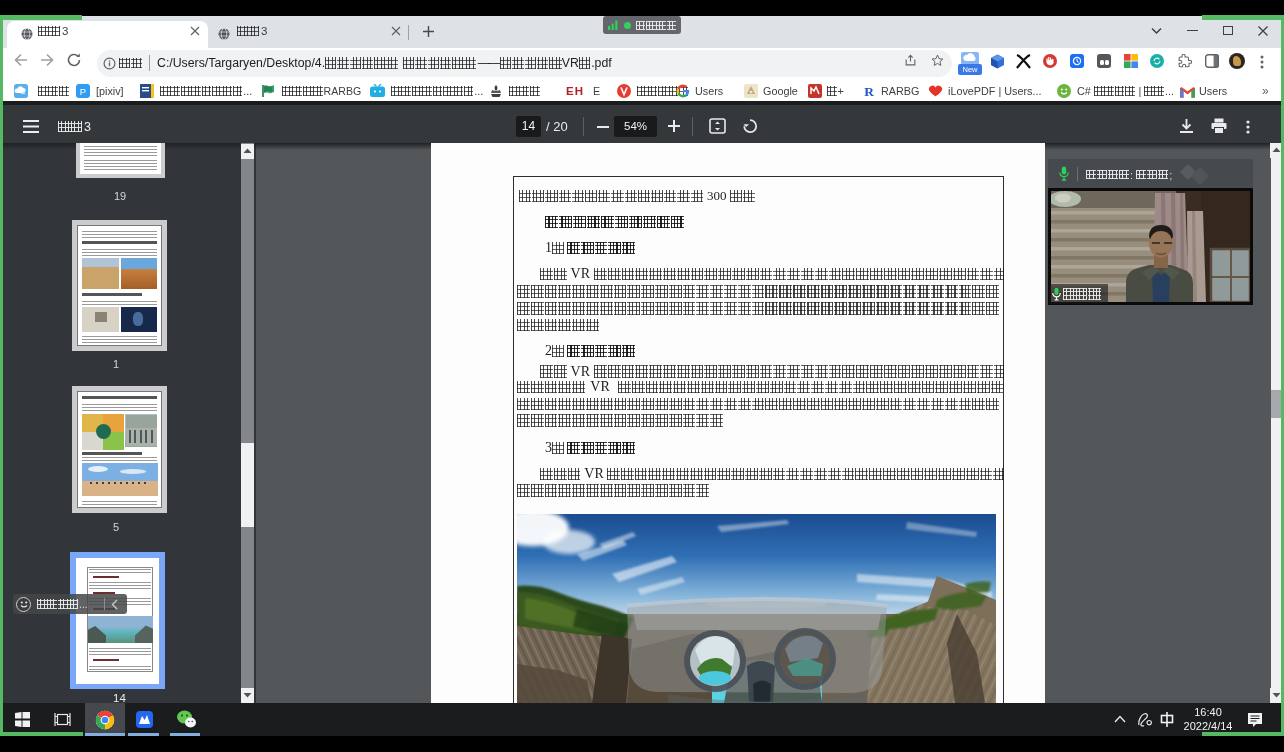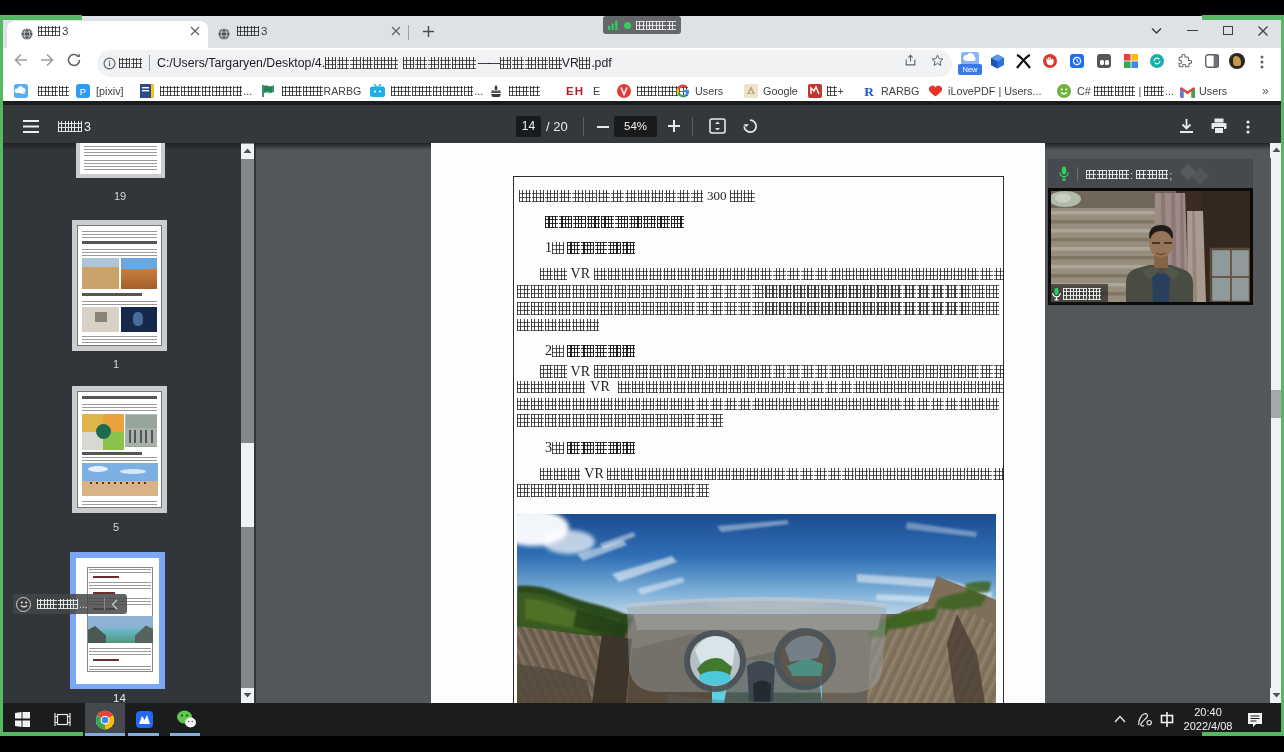--- a/index.html
+++ b/index.html
@@ -567,22 +567,22 @@
 <svg class="abs" style="left:1114px;top:715px" width="12" height="8" viewBox="0 0 12 8">
       <path d="M1 7l5-5.5L11 7" stroke="#e8e8e8" stroke-width="1.4" fill="none"></path>
     </svg>
 <svg class="abs" style="left:1137px;top:712px" width="15" height="15" viewBox="0 0 15 15">
       <path d="M2 13C1 9 4 3 7 2s4 1 3 3-5 4-6 7c-.5 2 1.5 2.5 3 1.5M10 10.5a2.2 2.2 0 1 0 2.5-2 2.2 2.2 0 0 0-2.5 2z" stroke="#e8e8e8" stroke-width="1.2" fill="none"></path>
     </svg>
 <svg class="abs" style="left:1160px;top:712px" width="14" height="15" viewBox="0 0 14 15">
       <path d="M7 0v15" stroke="#f2f2f2" stroke-width="1.6" fill="none"></path>
       <rect x="1.5" y="3.5" width="11" height="7" stroke="#f2f2f2" stroke-width="1.6" fill="none"></rect>
     </svg>
-<div class="abs" style="left:1182px;top:706px;width:52px;text-align:center;color:#f2f2f2;font-size:11px">20:40</div>
-<div class="abs" style="left:1182px;top:720px;width:52px;text-align:center;color:#f2f2f2;font-size:11px">2022/4/08</div>
+<div class="abs" style="left:1182px;top:706px;width:52px;text-align:center;color:#f2f2f2;font-size:11px">16:40</div>
+<div class="abs" style="left:1182px;top:720px;width:52px;text-align:center;color:#f2f2f2;font-size:11px">2022/4/14</div>
 <svg class="abs" style="left:1247px;top:712px" width="16" height="16" viewBox="0 0 16 16">
       <path d="M1 1h14v11H9l-3 3v-3H1z" fill="#f2f2f2"></path>
       <path d="M3.5 4h9M3.5 6.5h9M3.5 9h6" stroke="#1b1c1e" stroke-width="1.1"></path>
     </svg>
 <div class="abs" style="left:0;top:0;width:1284px;height:15px;background:#000"></div>
 <div class="abs" style="left:0;top:736px;width:1284px;height:16px;background:#000"></div>
 <div class="abs" style="left:0;top:15px;width:3px;height:721px;background:#55b964"></div>
 <div class="abs" style="left:1281px;top:15px;width:3px;height:721px;background:#55b964"></div>
 <div class="abs" style="left:0;top:15px;width:82px;height:5px;background:#55b964"></div>
 <div class="abs" style="left:1202px;top:15px;width:82px;height:5px;background:#55b964"></div>

